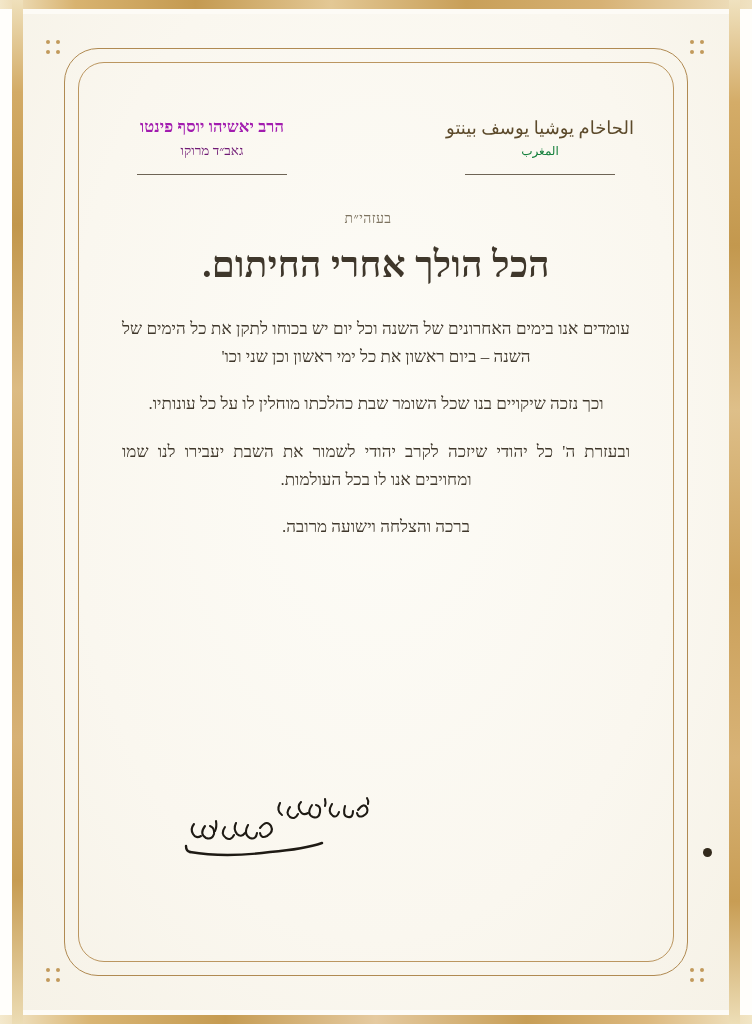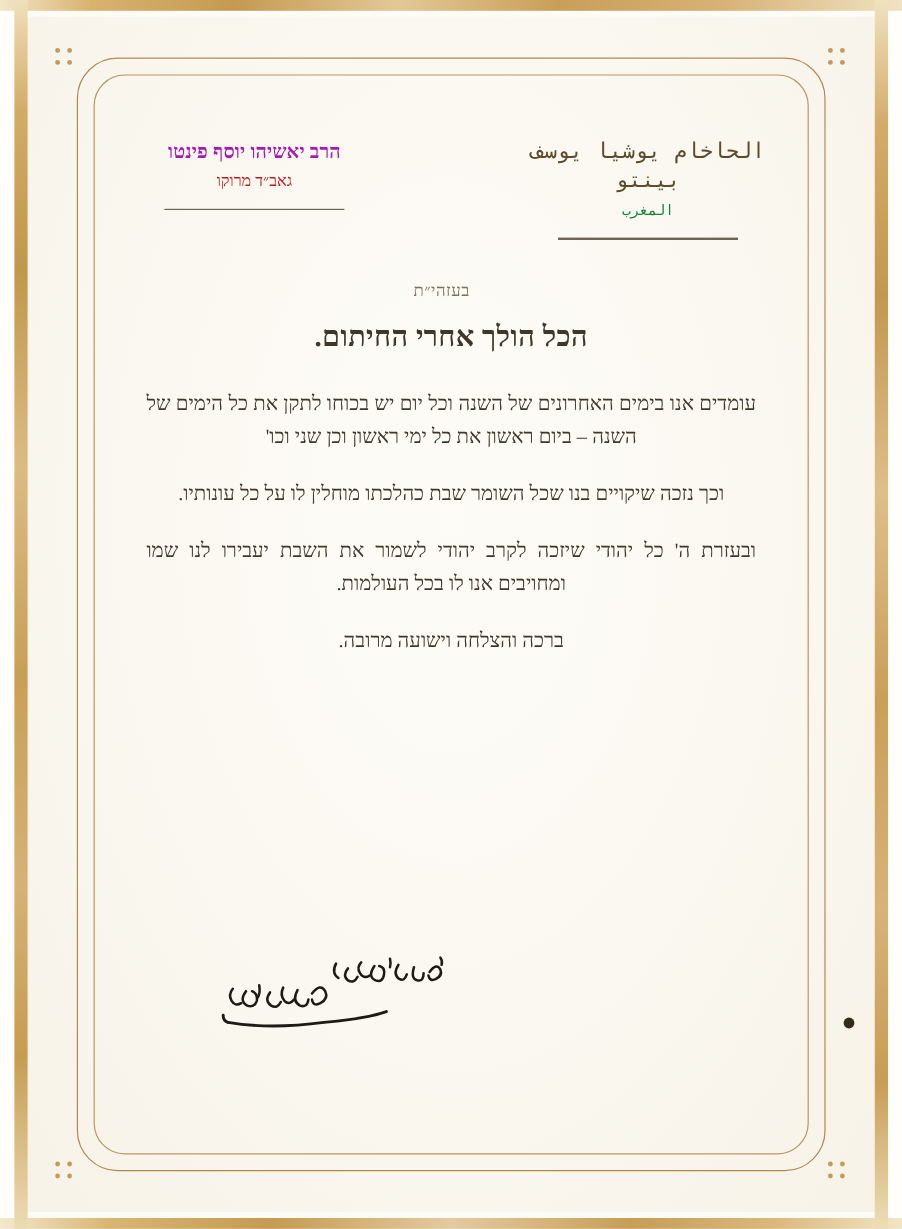--- a/index.html
+++ b/index.html
@@ -146,38 +146,38 @@
     flex-direction: row;
     justify-content: space-between;
     align-items: flex-start;
     padding-top: 38px;
   }
   .lh-block {
     width: 232px;
     text-align: center;
   }
   .lh-block.arabic {
-    font-family: Liberation Mono, monospace;
+    font-family: Liberation Serif, serif;
     direction: rtl;
   }
   .lh-name {
     font-size: 16.5px;
     font-weight: bold;
     color: #a21caf;
     line-height: 1.35;
     letter-spacing: 0.1px;
   }
   .lh-block.arabic .lh-name {
     font-size: 18px;
     color: #5c4a2b;
     font-weight: normal;
   }
   .lh-sub {
     font-size: 13.5px;
-    color: #b91c1c;
+    color: #701a75;
     margin-top: 4px;
     line-height: 1.3;
   }
   .lh-block.arabic .lh-sub {
     font-size: 12px;
     color: #15803d;
   }
   .lh-rule {
     width: 150px;
     height: 1.4px;
@@ -191,21 +191,21 @@
     text-align: center;
     padding-right: 16px;
     font-size: 14px;
     color: #7c725f;
     letter-spacing: 0.4px;
   }
 
   .doc-title {
     margin-top: 14px;
     text-align: center;
-    font-size: 24px;
+    font-size: 37px;
     font-weight: bold;
     color: #3f372b;
     letter-spacing: 0.3px;
     line-height: 1.3;
   }
 
   .body-text {
     margin-top: 26px;
     padding: 0 26px;
     text-align: justify;

